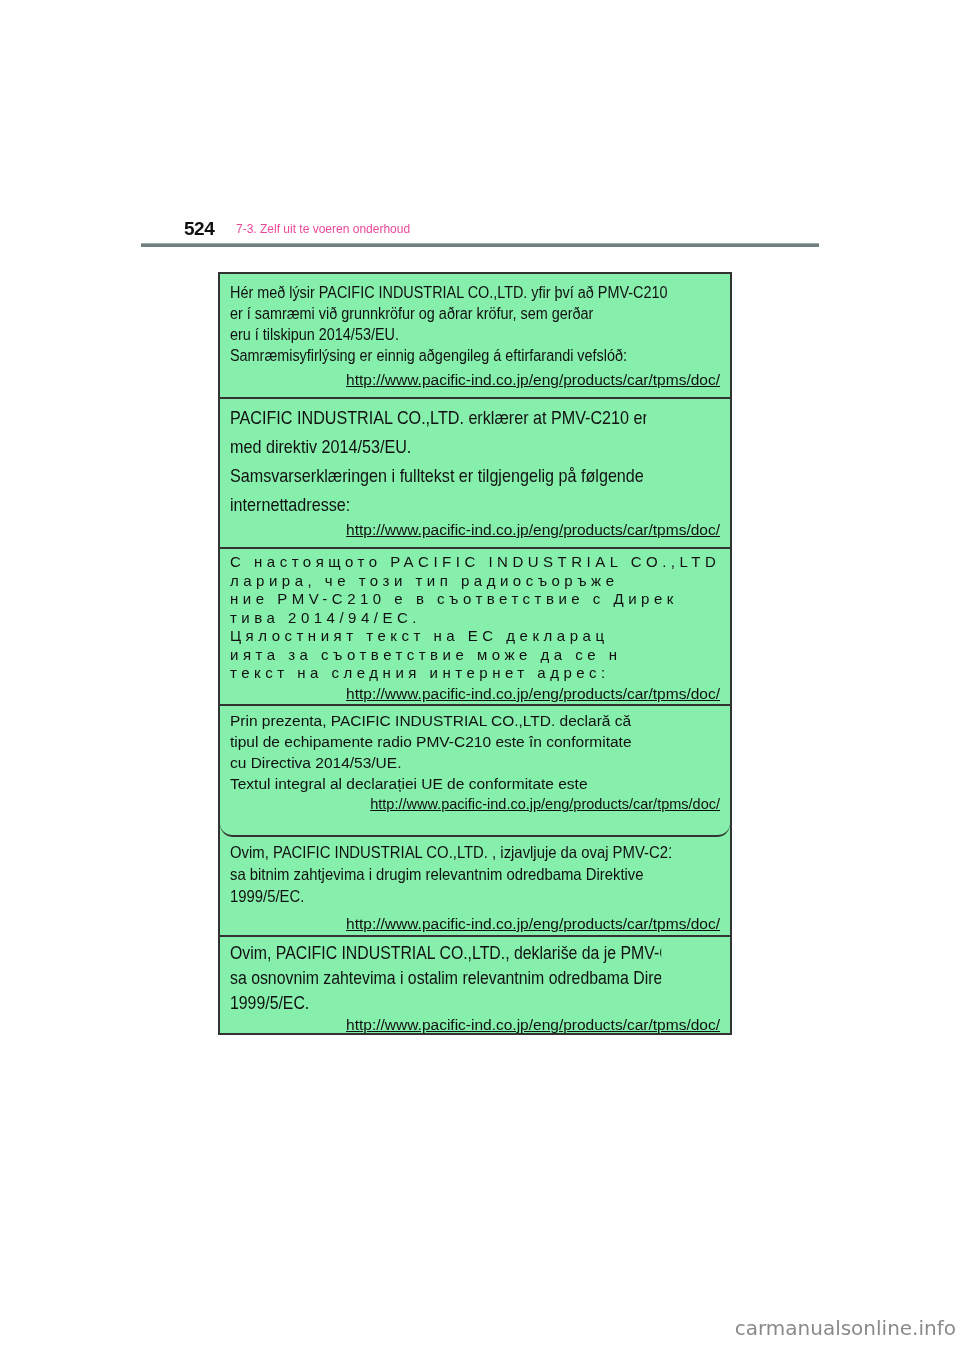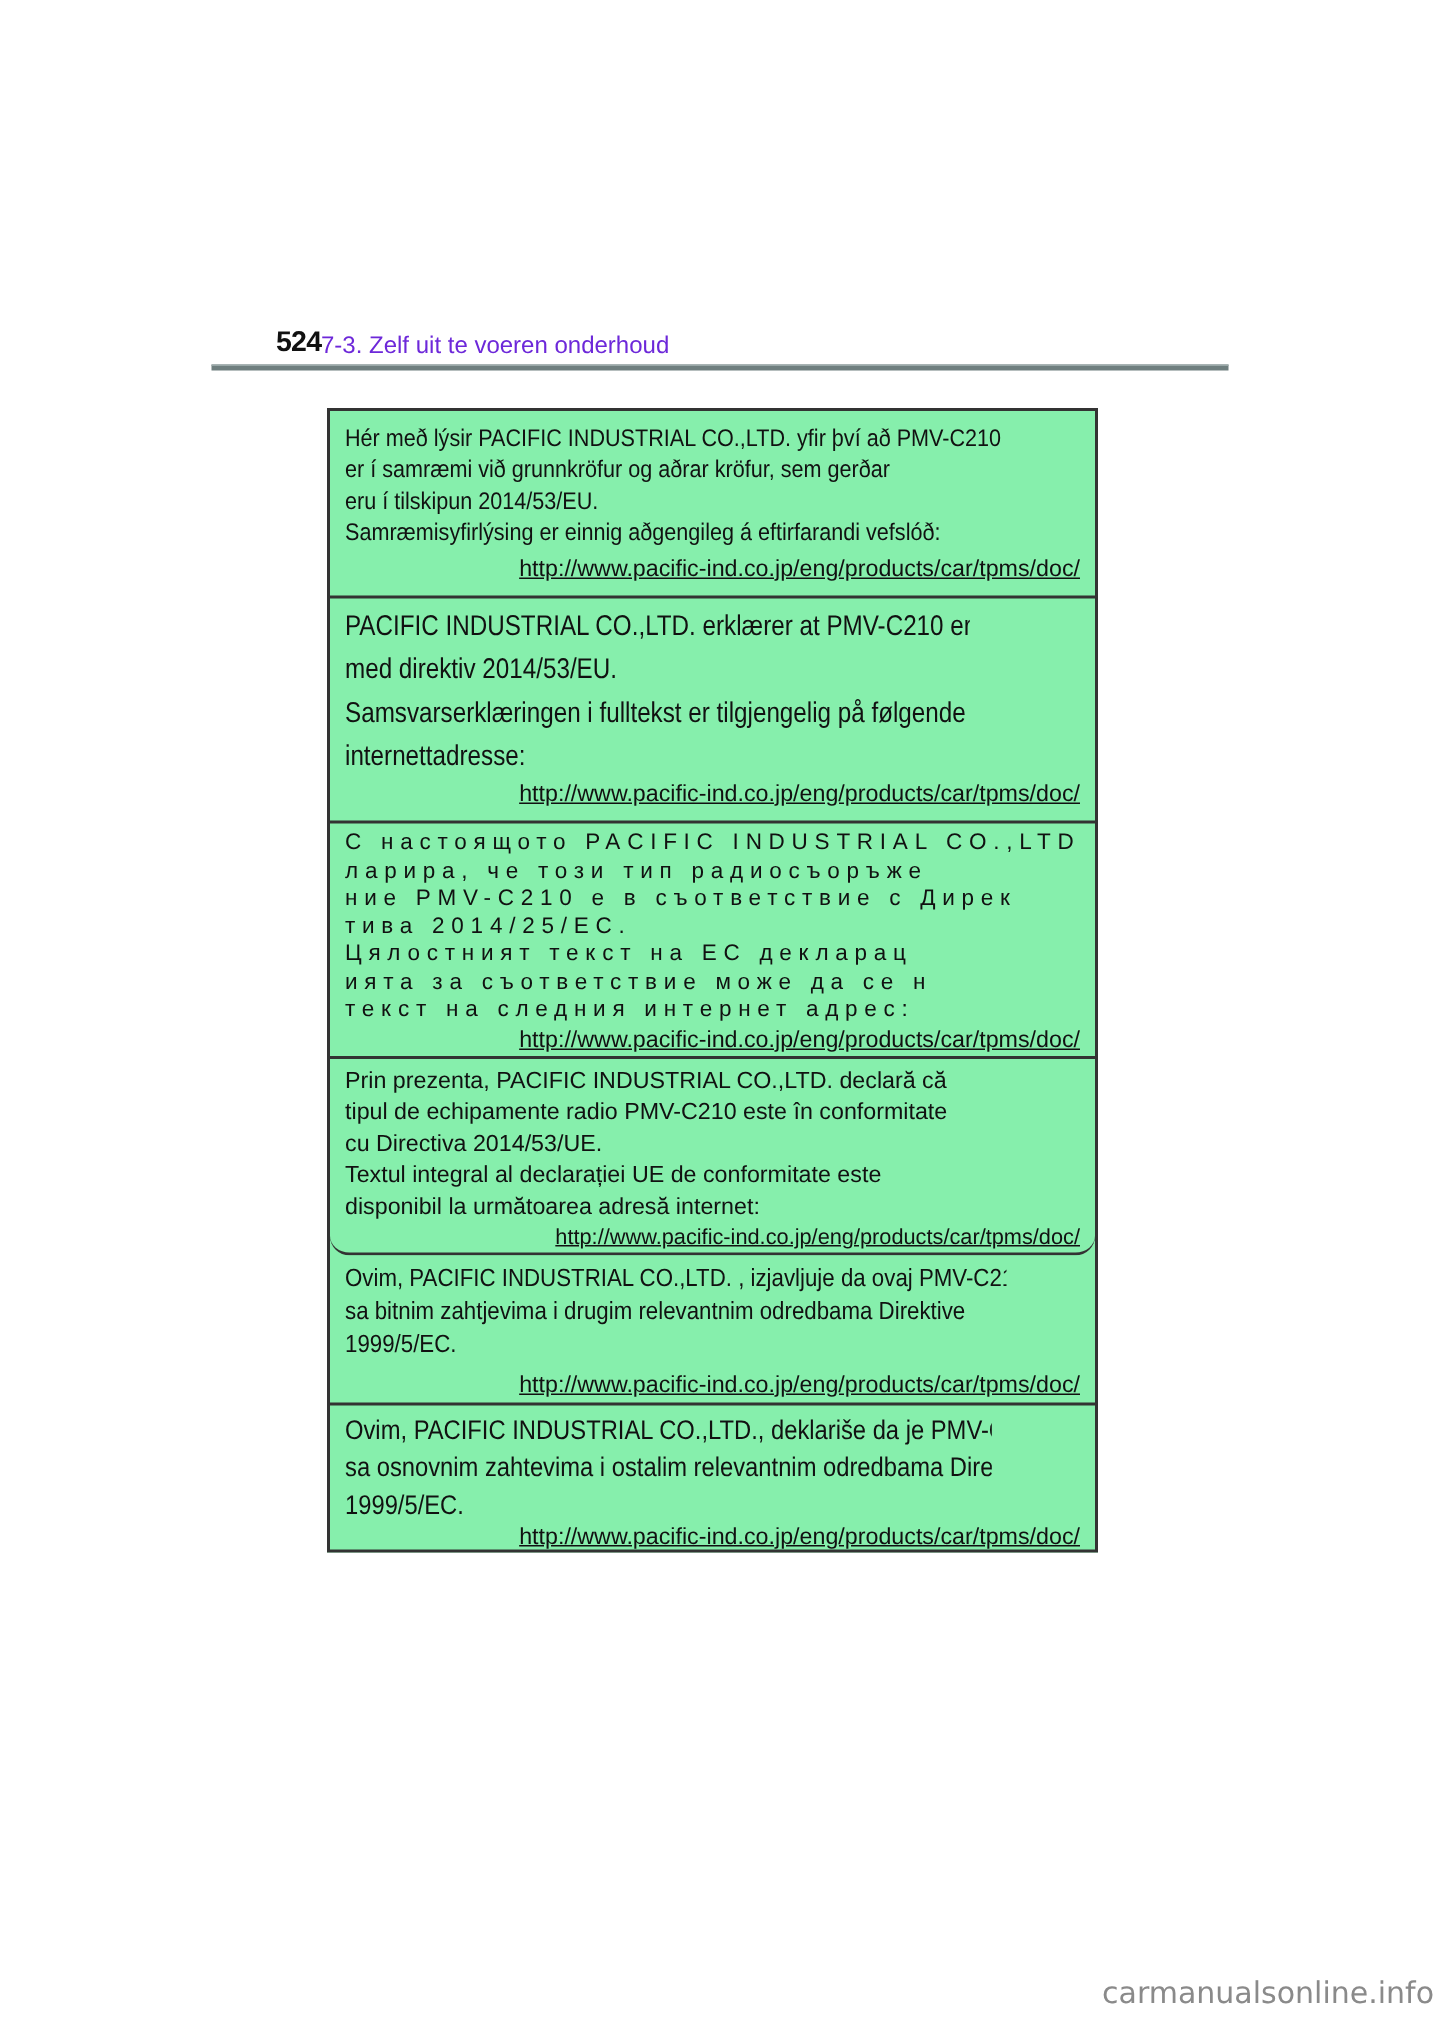--- a/index.html
+++ b/index.html
@@ -1,18 +1,18 @@
 <!DOCTYPE html>
 <html><head>
   <meta charset="utf-8">
   <style>
     html, body { margin:0; padding:0; background:#ffffff; }
     body { width:960px; height:1358px; position:relative; overflow:hidden; font-family:"Liberation Sans", sans-serif; color:#111; }
     .page-num { position:absolute; left:184px; top:218px; font-size:19px; font-weight:bold; color:#111; letter-spacing:-0.5px; }
-    .section-title { position:absolute; left:214px; top:222px; font-size:16px; color:#6d28d9; }
+    .section-title { position:absolute; left:236px; top:222px; font-size:12px; color:#ec4899; }
     .header-rule { position:absolute; left:141px; top:243px; width:678px; height:3px; background:#6f7f7f; border-top:1px solid #9aa8a8; }
     .box { position:absolute; left:218px; top:272px; width:510px; border:2px solid #333; background:#86efac; }
     .cell { border-bottom:2px solid #333; padding:4px 10px 2px 10px; box-sizing:border-box; }
     .cell:last-child { border-bottom:none; }
     .line { white-space:nowrap; overflow:hidden; }
     .url { text-decoration:underline; color:#111; display:block; white-space:nowrap;text-align:right; }
     
     #c1 { height:125px; font-size:16px; line-height:21px; padding-top:8px; }
     #c1 .line { transform:scaleX(0.9); transform-origin:left; }
     #c1 .url { font-size:15.5px; margin-top:3px; margin-left:12px; }
@@ -58,33 +58,32 @@
     <div class="line">med direktiv 2014/53/EU.</div>
     <div class="line">Samsvarserklæringen i fulltekst er tilgjengelig på følgende</div>
     <div class="line">internettadresse:</div>
     <a class="url">http://www.pacific-ind.co.jp/eng/products/car/tpms/doc/</a>
   </div>
 
   <div class="cell" id="c3">
     <div class="line">С настоящото PACIFIC INDUSTRIAL CO.,LTD. дек</div>
     <div class="line">ларира, че този тип радиосъоръже</div>
     <div class="line">ниe PMV-C210 е в съответствие с Дирек</div>
-    <div class="line">тива 2014/25/ЕС.</div>
+    <div class="line">тива 2014/94/ЕС.</div>
     <div class="line">Цялостният текст на ЕС декларац</div>
     <div class="line">ията за съответствие може да се н</div>
     <div class="line">текст на следния интернет адрес:</div>
     <a class="url">http://www.pacific-ind.co.jp/eng/products/car/tpms/doc/</a>
   </div>
 
   <div class="cell" id="c4">
     <div class="line">Prin prezenta, PACIFIC INDUSTRIAL CO.,LTD. declară că</div>
     <div class="line">tipul de echipamente radio PMV-C210 este în conformitate</div>
     <div class="line">cu Directiva 2014/53/UE.</div>
     <div class="line">Textul integral al declarației UE de conformitate este</div>
-    <div class="line">disponibil la următoarea adresă internet:</div>
     <a class="url">http://www.pacific-ind.co.jp/eng/products/car/tpms/doc/</a>
   </div>
 
   <div class="cell" id="c5">
     <div class="line">Ovim, PACIFIC INDUSTRIAL CO.,LTD. , izjavljuje da ovaj PMV-C210 je usklađen</div>
     <div class="line">sa bitnim zahtjevima i drugim relevantnim odredbama Direktive</div>
     <div class="line">1999/5/EC.</div>
     <a class="url">http://www.pacific-ind.co.jp/eng/products/car/tpms/doc/</a>
   </div>
 

